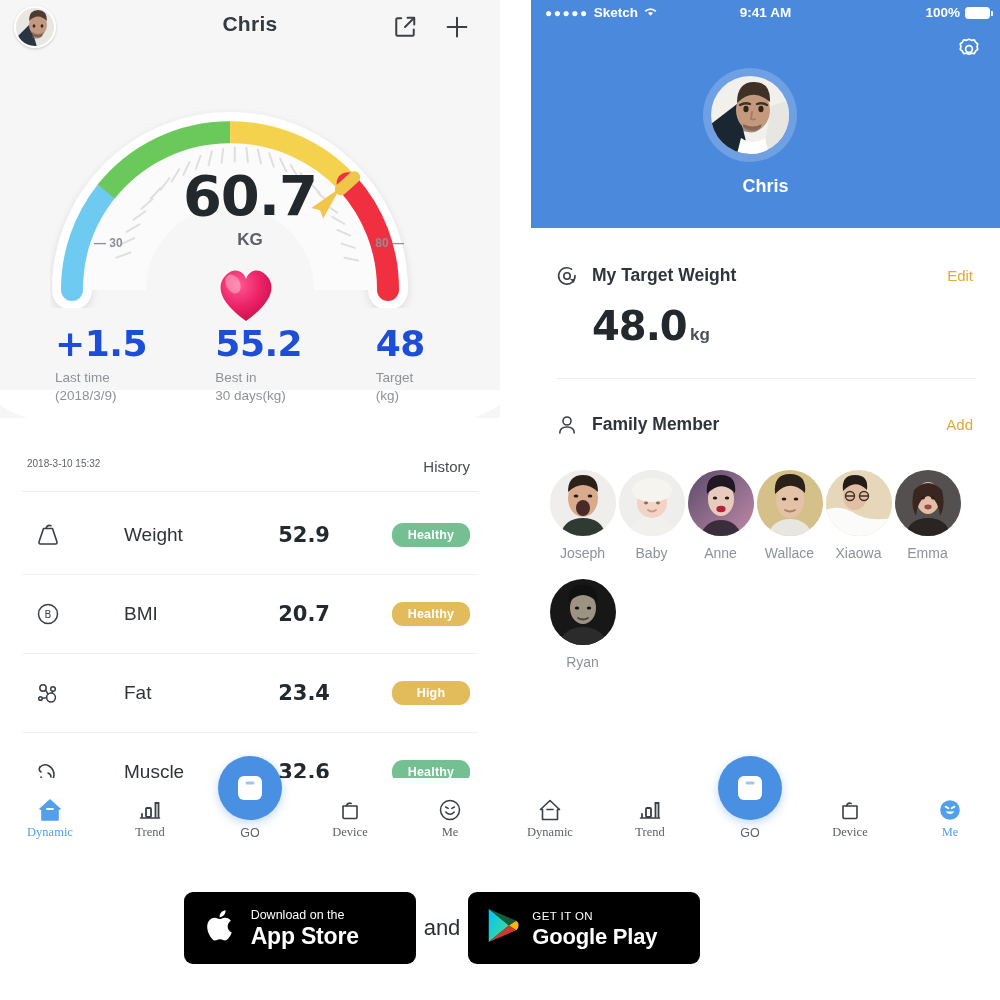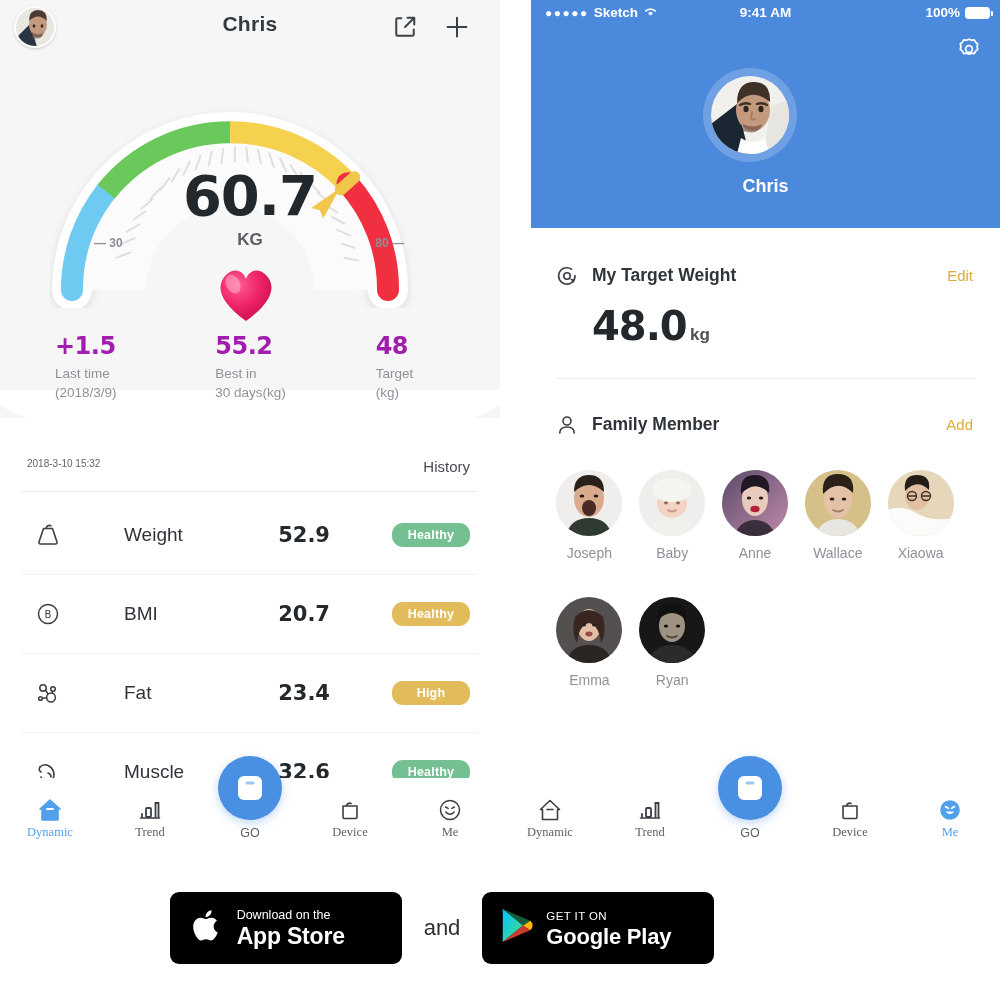--- a/index.html
+++ b/index.html
@@ -65,22 +65,22 @@
 
   .l-stats {
     position: absolute; left: 0; top: 325px; width: 500px; height: 90px;
     display: flex; z-index: 5;
   }
   .l-stat { flex: 1; padding-left: 8px; }
   .l-stat:nth-child(1) { padding-left: 55px; }
   .l-stat:nth-child(2) { padding-left: 36px; }
   .l-stat:nth-child(3) { padding-left: 36px; }
   .l-stat-v {
-    font-size: 24px; font-weight: 700; color: #a21caf; letter-spacing: -.5px;
-    font-family: "DejaVu Sans", sans-serif; line-height: 1.05; margin-top: 9px;
+    font-size: 36px; font-weight: 700; color: #1d4ed8; letter-spacing: -.5px;
+    font-family: "DejaVu Sans", sans-serif; line-height: 1.05;
   }
   .l-stat-l { font-size: 13.5px; color: #8e9298; line-height: 1.38; margin-top: 6px; }
 
   .hist-row {
     position: absolute; left: 0; top: 450px; width: 500px; height: 40px; z-index: 5;
   }
   .hist-date { position: absolute; left: 27px; top: 8px; font-size: 10px; color: #5f646a; }
   .hist-link { position: absolute; right: 30px; top: 8px; font-size: 15px; color: #3f4busy; }
   .hist-link { color: #474c52; font-weight: 400; cursor: pointer; }
   .hist-rule {
@@ -174,31 +174,31 @@
 
   .target-val {
     position: absolute; left: 92px; top: 303px; font-size: 40px; font-weight: 700; color: #23282d;
     font-family: "DejaVu Sans", sans-serif; letter-spacing: -1px;
   }
   .target-unit { position: absolute; left: 190px; top: 325px; font-size: 17px; color: #4c5157; font-weight: 600; }
   .r-rule { position: absolute; left: 56px; top: 378px; width: 420px; height: 1px; background: #eeeeee; }
 
   .fam-grid {
     position: absolute; left: 0; top: 470px; width: 500px;
-    display: grid; grid-template-columns: repeat(5, 1fr); row-gap: 36px;
+    display: grid; grid-template-columns: repeat(6, 1fr); row-gap: 18px;
     padding: 0 38px 0 48px;
   }
   .fam { text-align: center; cursor: pointer; }
   .fam-av { width: 66px; height: 66px; border-radius: 50%; margin: 0 auto; overflow: hidden; background: #efefef; }
   .fam-nm { font-size: 14px; color: #8d9299; margin-top: 9px; }
 
   
   .stores {
     position: absolute; left: 0; top: 855px; width: 884px; height: 145px;
-    display: flex; align-items: center; justify-content: center; gap: 22px;
+    display: flex; align-items: center; justify-content: center; gap: 8px;
   }
   .badge-btn {
     background: #000; border-radius: 9px; display: flex; align-items: center;
     cursor: pointer; color: #fff;
   }
   .badge-apple { width: 232px; height: 72px; padding-left: 20px; gap: 14px; }
   .badge-gp { width: 232px; height: 72px; padding-left: 18px; gap: 13px; }
   .badge-l1 { font-size: 12.5px; line-height: 1.1; }
   .badge-l2 { font-size: 23px; font-weight: 700; line-height: 1.15; letter-spacing: -.2px; }
   .badge-gp .badge-l1 { font-size: 11.5px; letter-spacing: .4px; }

